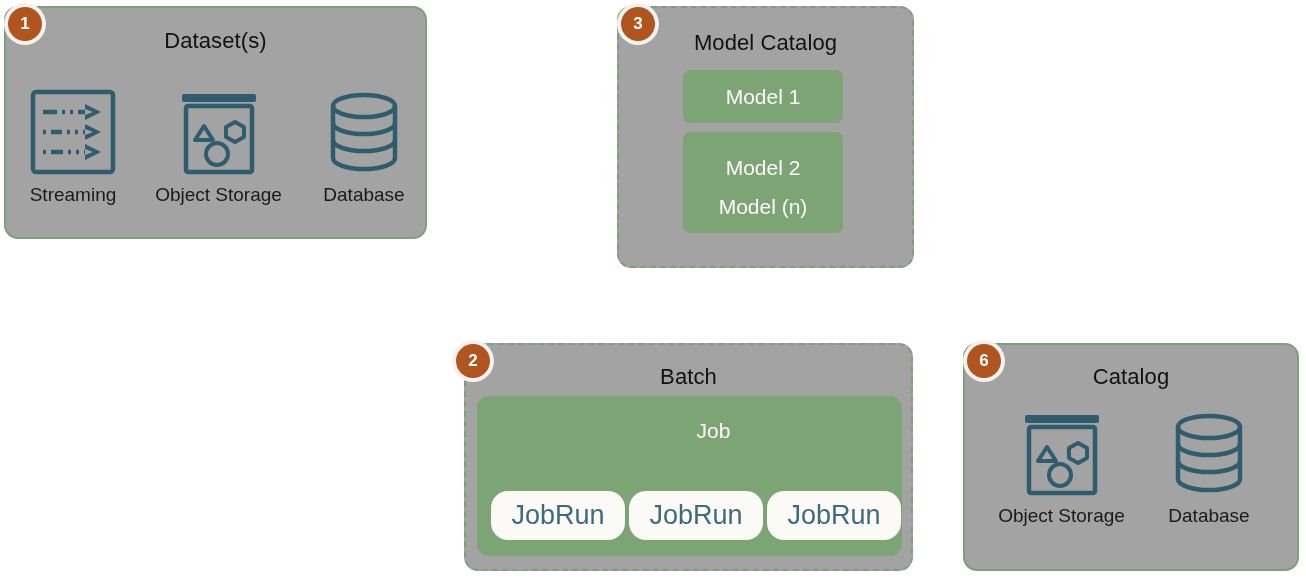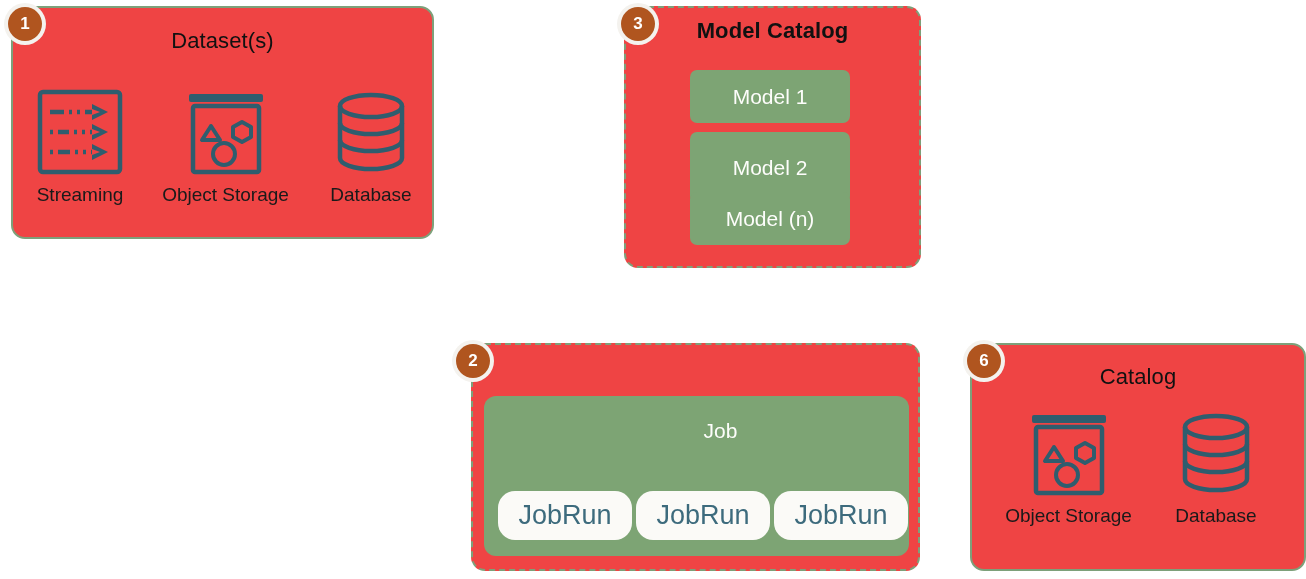--- a/index.html
+++ b/index.html
@@ -13,24 +13,23 @@
     position: relative;
     overflow: hidden;
     font-family: "Liberation Sans", sans-serif;
     color: #1a1a1a;
     -webkit-font-smoothing: antialiased;
   }
 
   
   .panel {
     position: absolute;
-    background: #ef4444;
+    background: #a3a3a3;
     border-radius: 14px;
     box-sizing: border-box;
-    margin-left: 7px;
   }
   .panel.solid  { border: 2.5px solid #7da07a; }
   .panel.dashed { border: 2.5px dashed #7da07a; }
 
   .panel-title {
     position: absolute;
     left: 0;
     right: 0;
     text-align: center;
     font-size: 22px;
@@ -166,36 +165,37 @@
         </g>
       </svg>
     </span>
     <span class="caption">Database</span>
   </div>
 </div>
 <div class="badge" style="left:8px; top:7px;">1</div>
 
 <div class="panel dashed" style="left:617px; top:6px; width:297px; height:262px;">
 
-  <div class="panel-title" style="top:10px;font-weight:bold;">Model Catalog</div>
+  <div class="panel-title" style="top:22px;">Model Catalog</div>
 
   <div class="chip" style="left:64px; top:62px; width:160px; height:53px;">
     <span>Model 1</span>
   </div>
   <div class="chip" style="left:64px; top:124px; width:160px; height:71px;">
     <span>Model 2</span>
   </div>
-  <div class="chip" style="left:64px; top:184px; width:160px; height:53px;">
+  <div class="chip" style="left:64px; top:172px; width:160px; height:53px;">
     <span>Model (n)</span>
   </div>
 </div>
 <div class="badge" style="left:621px; top:7px;">3</div>
 
 <div class="panel dashed" style="left:464px; top:343px; width:449px; height:228px;">
 
+  <div class="panel-title" style="top:19px;">Batch</div>
 
   <div class="job-box" style="left:11px; top:51px; width:425px; height:160px;">
     <div class="job-label">Job</div>
 
     <div class="jobrun" style="left:14px; top:95px; width:134px; height:49px;">
       <span>JobRun</span>
     </div>
     <div class="jobrun" style="left:152px; top:95px; width:134px; height:49px;">
       <span>JobRun</span>
     </div>

